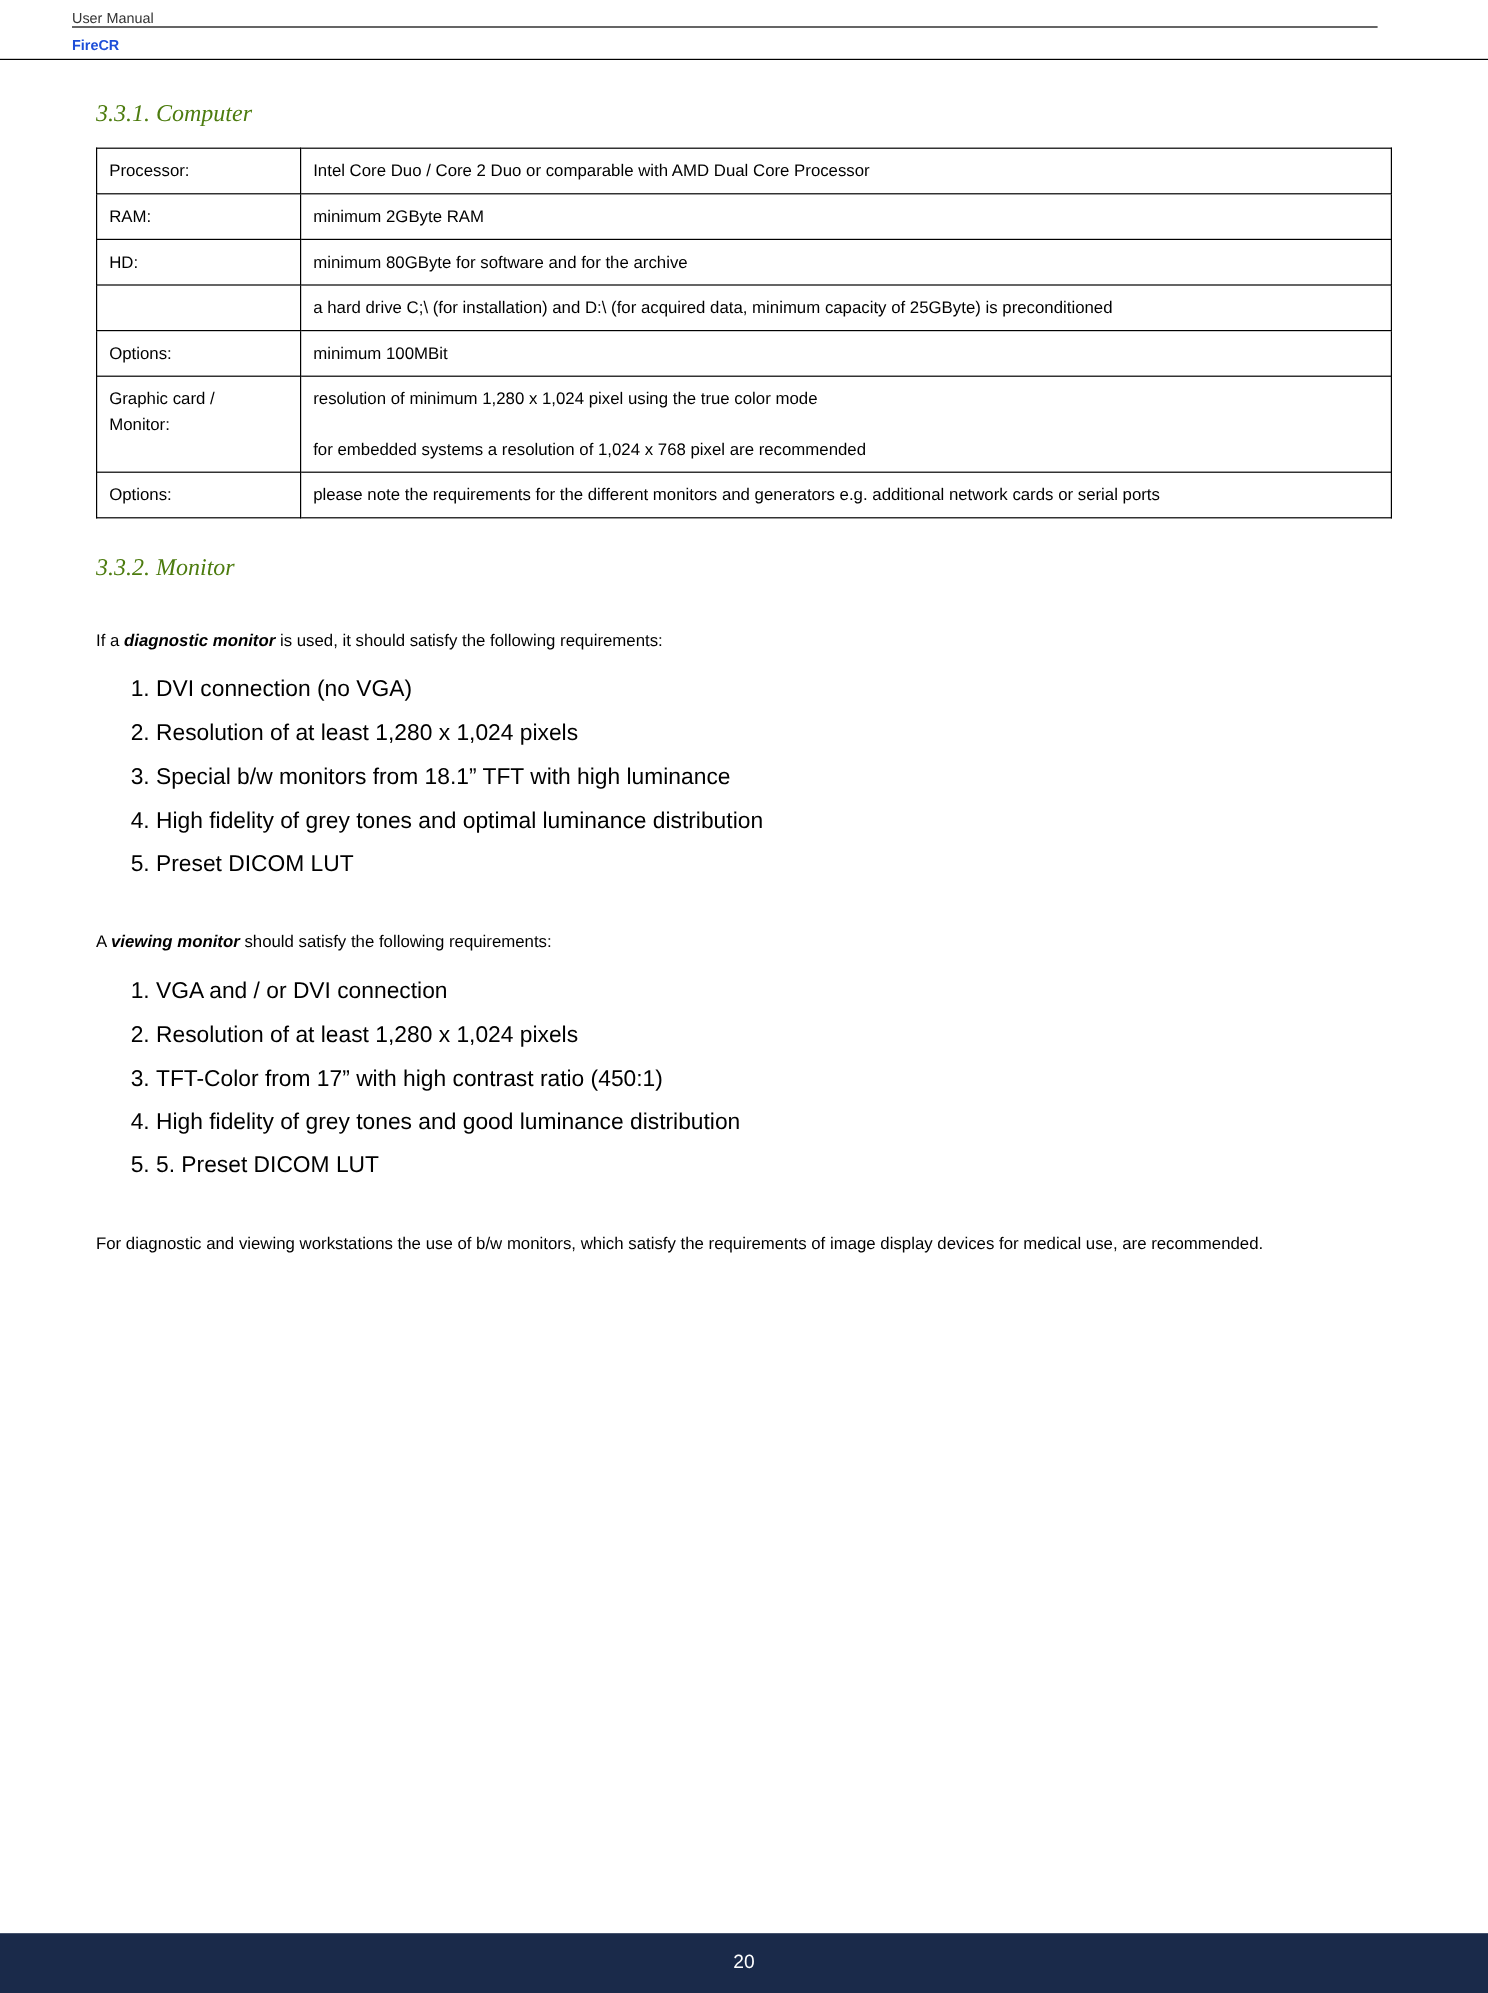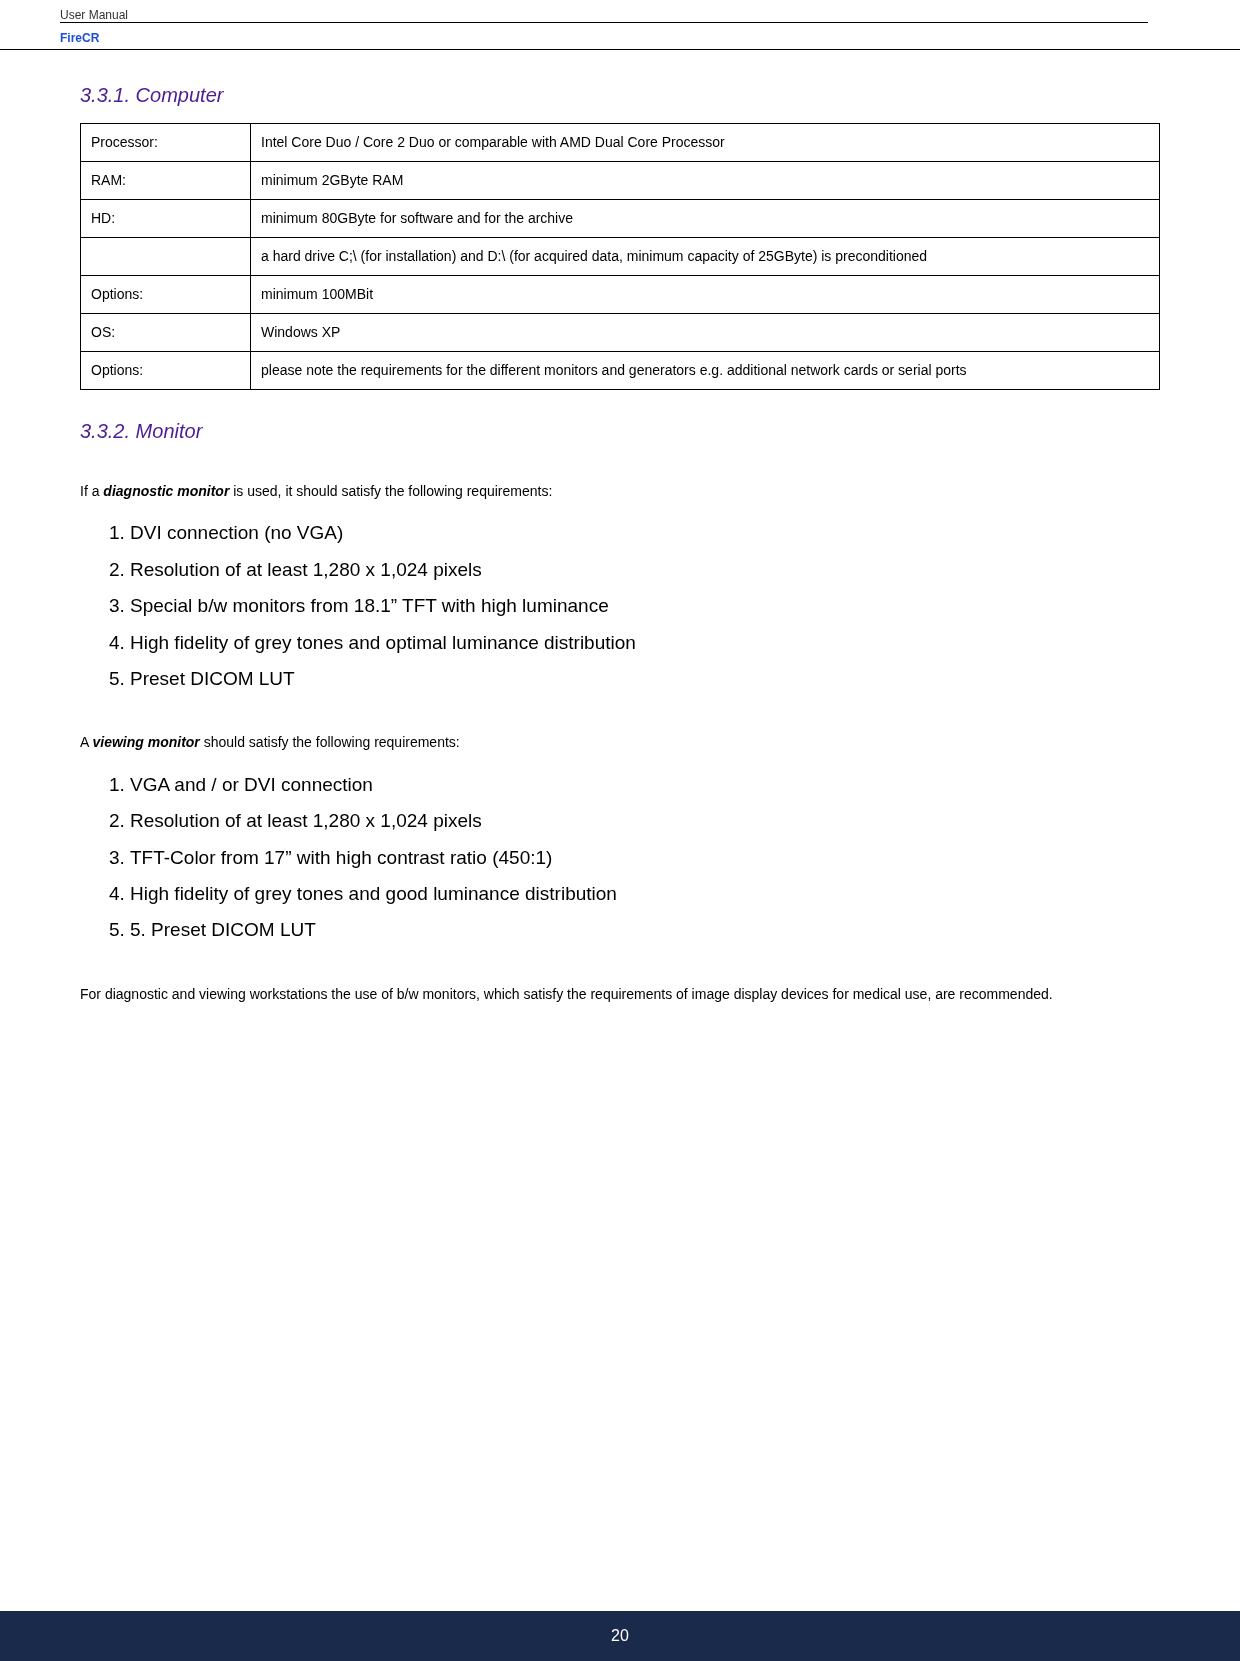--- a/index.html
+++ b/index.html
@@ -44,27 +44,27 @@
       font-family: Arial, sans-serif;
       font-size: 24px;
       font-style: italic;
       font-weight: normal;
       margin-bottom: 24px;
       margin-top: 30px;
       color: #000;
     }
 
     .subsection-title {
-      font-family: Liberation Sans, sans-serif;
+      font-family: Liberation Serif, serif;
       font-size: 20px;
       font-style: italic;
       font-weight: normal;
       margin-bottom: 16px;
       margin-top: 10px;
-      color: #4c1d95;
+      color: #4d7c0f;
     }
 
     table.specs-table {
       width: 100%;
       border-collapse: collapse;
       margin-bottom: 30px;
       font-size: 14px;
     }
 
     table.specs-table td {
@@ -155,22 +155,22 @@
       </tr>
       <tr>
         <td></td>
         <td>a hard drive C;\ (for installation) and D:\ (for acquired data, minimum capacity of 25GByte) is preconditioned</td>
       </tr>
       <tr>
         <td>Options:</td>
         <td>minimum 100MBit</td>
       </tr>
       <tr>
-        <td>OS:</td>
-        <td>Windows XP</td>
+        <td>Graphic card /<br>Monitor:</td>
+        <td>resolution of minimum 1,280 x 1,024 pixel using the true color mode<br><br>for embedded systems a resolution of 1,024 x 768 pixel are recommended</td>
       </tr>
       <tr>
         <td>Options:</td>
         <td>please note the requirements for the different monitors and generators e.g. additional network cards or serial ports</td>
       </tr>
     </tbody>
   </table>
 
   <h2 class="subsection-title">3.3.2.    Monitor</h2>
 

